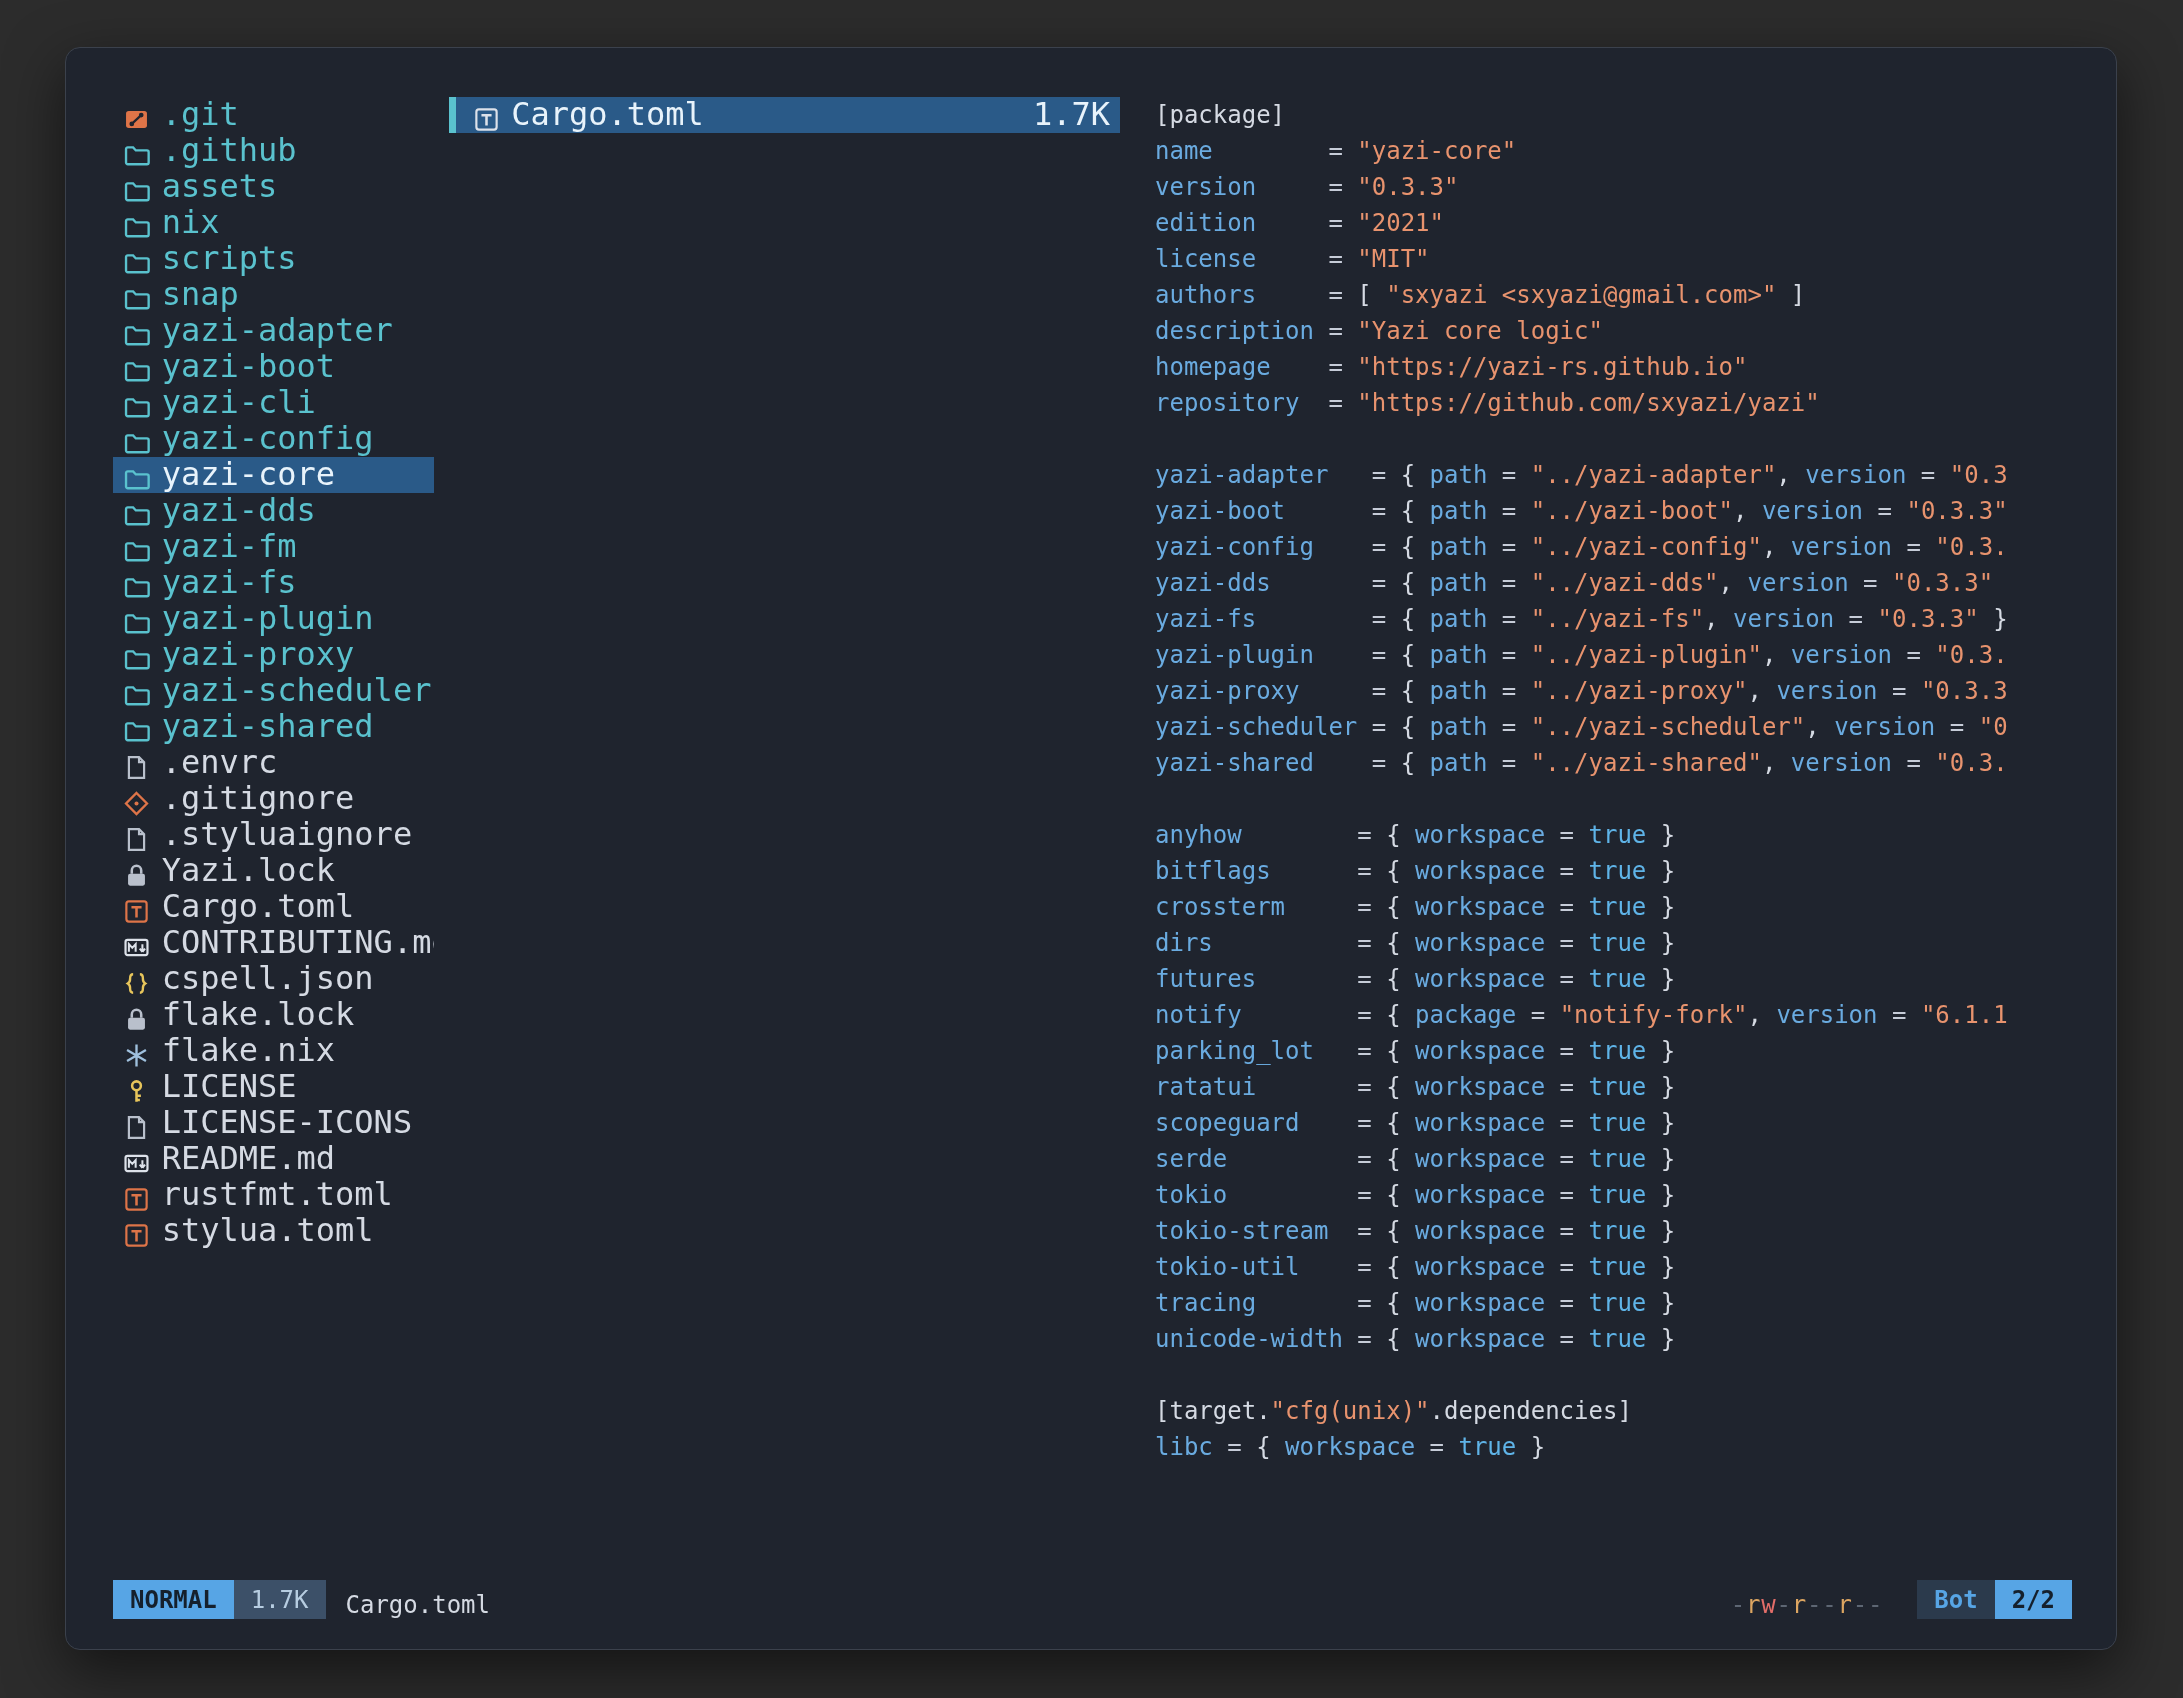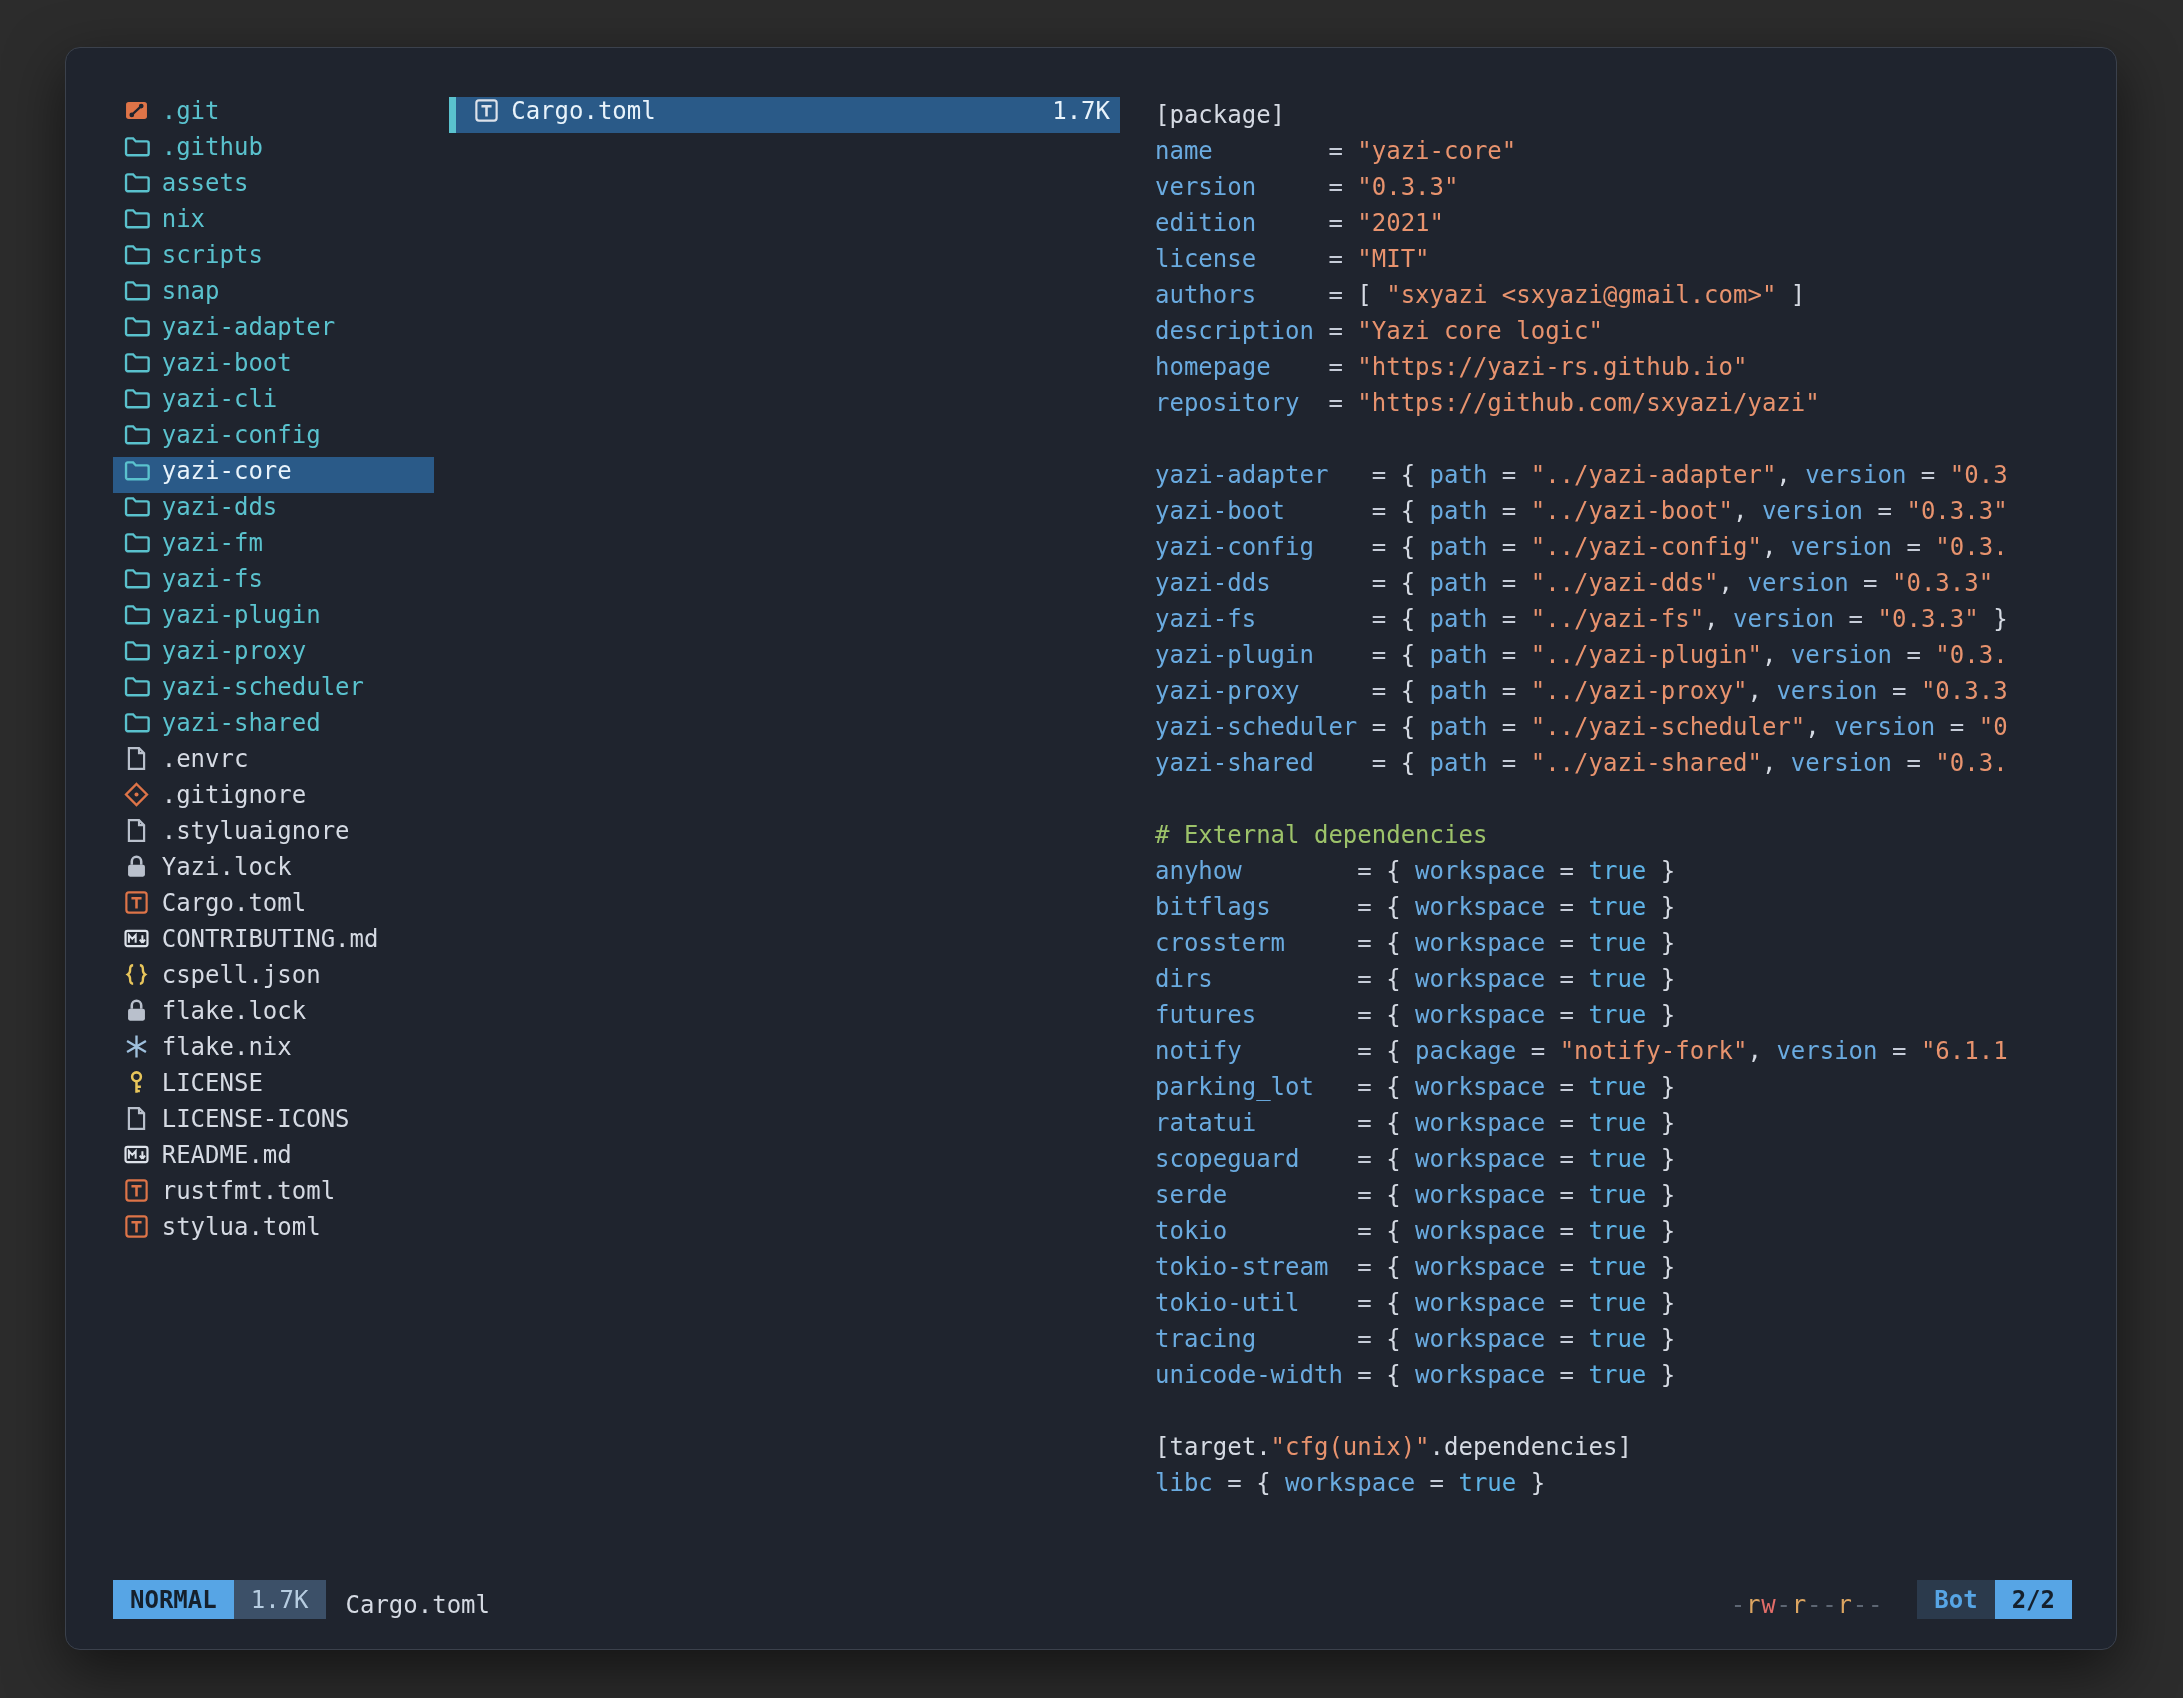--- a/index.html
+++ b/index.html
@@ -19,22 +19,22 @@
     padding:49px 44px 28.5px 47px;
     display:flex; flex-direction:column; overflow:hidden;
   }
   .panes { flex:1; display:flex; min-height:0; overflow:hidden; }
   .pane { overflow:hidden; }
   .pane-parent { width:321px; flex:none; }
   .pane-current { width:671px; flex:none; margin-left:15px; }
   .pane-preview { flex:1; margin-left:35px; }
 
   .row {
-    height:36px; display:flex; align-items:flex-start;
-    font-size:24px; color: var(--fg, #d5dae3);
+    height:36px; display:flex; align-items:flex-end;
+    font-size:32px; color: var(--fg, #d5dae3);
     padding:0 10px 0 10px; white-space:pre;
   }
   .row .ic { width:27px; height:27px; margin-right:11.7px; flex:none; display:flex; align-items:center; }
   .row .ic svg { width:100%; height:100%; display:block; }
   .row.dir .lbl { color: var(--teal, #5ac2ce); }
   .row.selected { background: var(--selected_bg, #2a5a88); }
   .row.selected .lbl { color:#e8f3fb; }
   .pane-current .row { position:relative; padding-left:23.5px; }
   .pane-current .row.selected::before {
     content:""; position:absolute; left:0; top:0; bottom:0; width:6.7px;
@@ -233,21 +233,20 @@
         <div class="pline"><span class="tok-key">yazi-adapter   </span><span class="tok-op">= </span><span class="tok-fg">{ </span><span class="tok-key">path</span><span class="tok-op"> = </span><span class="tok-str">"../yazi-adapter"</span><span class="tok-fg">, </span><span class="tok-key">version</span><span class="tok-op"> = </span><span class="tok-str">"0.3</span></div>
         <div class="pline"><span class="tok-key">yazi-boot      </span><span class="tok-op">= </span><span class="tok-fg">{ </span><span class="tok-key">path</span><span class="tok-op"> = </span><span class="tok-str">"../yazi-boot"</span><span class="tok-fg">, </span><span class="tok-key">version</span><span class="tok-op"> = </span><span class="tok-str">"0.3.3"</span></div>
         <div class="pline"><span class="tok-key">yazi-config    </span><span class="tok-op">= </span><span class="tok-fg">{ </span><span class="tok-key">path</span><span class="tok-op"> = </span><span class="tok-str">"../yazi-config"</span><span class="tok-fg">, </span><span class="tok-key">version</span><span class="tok-op"> = </span><span class="tok-str">"0.3.</span></div>
         <div class="pline"><span class="tok-key">yazi-dds       </span><span class="tok-op">= </span><span class="tok-fg">{ </span><span class="tok-key">path</span><span class="tok-op"> = </span><span class="tok-str">"../yazi-dds"</span><span class="tok-fg">, </span><span class="tok-key">version</span><span class="tok-op"> = </span><span class="tok-str">"0.3.3"</span></div>
         <div class="pline"><span class="tok-key">yazi-fs        </span><span class="tok-op">= </span><span class="tok-fg">{ </span><span class="tok-key">path</span><span class="tok-op"> = </span><span class="tok-str">"../yazi-fs"</span><span class="tok-fg">, </span><span class="tok-key">version</span><span class="tok-op"> = </span><span class="tok-str">"0.3.3"</span><span class="tok-fg"> }</span></div>
         <div class="pline"><span class="tok-key">yazi-plugin    </span><span class="tok-op">= </span><span class="tok-fg">{ </span><span class="tok-key">path</span><span class="tok-op"> = </span><span class="tok-str">"../yazi-plugin"</span><span class="tok-fg">, </span><span class="tok-key">version</span><span class="tok-op"> = </span><span class="tok-str">"0.3.</span></div>
         <div class="pline"><span class="tok-key">yazi-proxy     </span><span class="tok-op">= </span><span class="tok-fg">{ </span><span class="tok-key">path</span><span class="tok-op"> = </span><span class="tok-str">"../yazi-proxy"</span><span class="tok-fg">, </span><span class="tok-key">version</span><span class="tok-op"> = </span><span class="tok-str">"0.3.3</span></div>
         <div class="pline"><span class="tok-key">yazi-scheduler </span><span class="tok-op">= </span><span class="tok-fg">{ </span><span class="tok-key">path</span><span class="tok-op"> = </span><span class="tok-str">"../yazi-scheduler"</span><span class="tok-fg">, </span><span class="tok-key">version</span><span class="tok-op"> = </span><span class="tok-str">"0</span></div>
         <div class="pline"><span class="tok-key">yazi-shared    </span><span class="tok-op">= </span><span class="tok-fg">{ </span><span class="tok-key">path</span><span class="tok-op"> = </span><span class="tok-str">"../yazi-shared"</span><span class="tok-fg">, </span><span class="tok-key">version</span><span class="tok-op"> = </span><span class="tok-str">"0.3.</span></div>
         <div class="pline">&nbsp;</div>
-        <div class="pline"><span class="tok-comment"># External dependencies</span></div>
         <div class="pline"><span class="tok-key">anyhow        </span><span class="tok-op">= </span><span class="tok-fg">{ </span><span class="tok-key">workspace</span><span class="tok-op"> = </span><span class="tok-bool">true</span><span class="tok-fg"> }</span></div>
         <div class="pline"><span class="tok-key">bitflags      </span><span class="tok-op">= </span><span class="tok-fg">{ </span><span class="tok-key">workspace</span><span class="tok-op"> = </span><span class="tok-bool">true</span><span class="tok-fg"> }</span></div>
         <div class="pline"><span class="tok-key">crossterm     </span><span class="tok-op">= </span><span class="tok-fg">{ </span><span class="tok-key">workspace</span><span class="tok-op"> = </span><span class="tok-bool">true</span><span class="tok-fg"> }</span></div>
         <div class="pline"><span class="tok-key">dirs          </span><span class="tok-op">= </span><span class="tok-fg">{ </span><span class="tok-key">workspace</span><span class="tok-op"> = </span><span class="tok-bool">true</span><span class="tok-fg"> }</span></div>
         <div class="pline"><span class="tok-key">futures       </span><span class="tok-op">= </span><span class="tok-fg">{ </span><span class="tok-key">workspace</span><span class="tok-op"> = </span><span class="tok-bool">true</span><span class="tok-fg"> }</span></div>
         <div class="pline"><span class="tok-key">notify        </span><span class="tok-op">= </span><span class="tok-fg">{ </span><span class="tok-key">package</span><span class="tok-op"> = </span><span class="tok-str">"notify-fork"</span><span class="tok-fg">, </span><span class="tok-key">version</span><span class="tok-op"> = </span><span class="tok-str">"6.1.1</span></div>
         <div class="pline"><span class="tok-key">parking_lot   </span><span class="tok-op">= </span><span class="tok-fg">{ </span><span class="tok-key">workspace</span><span class="tok-op"> = </span><span class="tok-bool">true</span><span class="tok-fg"> }</span></div>
         <div class="pline"><span class="tok-key">ratatui       </span><span class="tok-op">= </span><span class="tok-fg">{ </span><span class="tok-key">workspace</span><span class="tok-op"> = </span><span class="tok-bool">true</span><span class="tok-fg"> }</span></div>
         <div class="pline"><span class="tok-key">scopeguard    </span><span class="tok-op">= </span><span class="tok-fg">{ </span><span class="tok-key">workspace</span><span class="tok-op"> = </span><span class="tok-bool">true</span><span class="tok-fg"> }</span></div>
         <div class="pline"><span class="tok-key">serde         </span><span class="tok-op">= </span><span class="tok-fg">{ </span><span class="tok-key">workspace</span><span class="tok-op"> = </span><span class="tok-bool">true</span><span class="tok-fg"> }</span></div>

